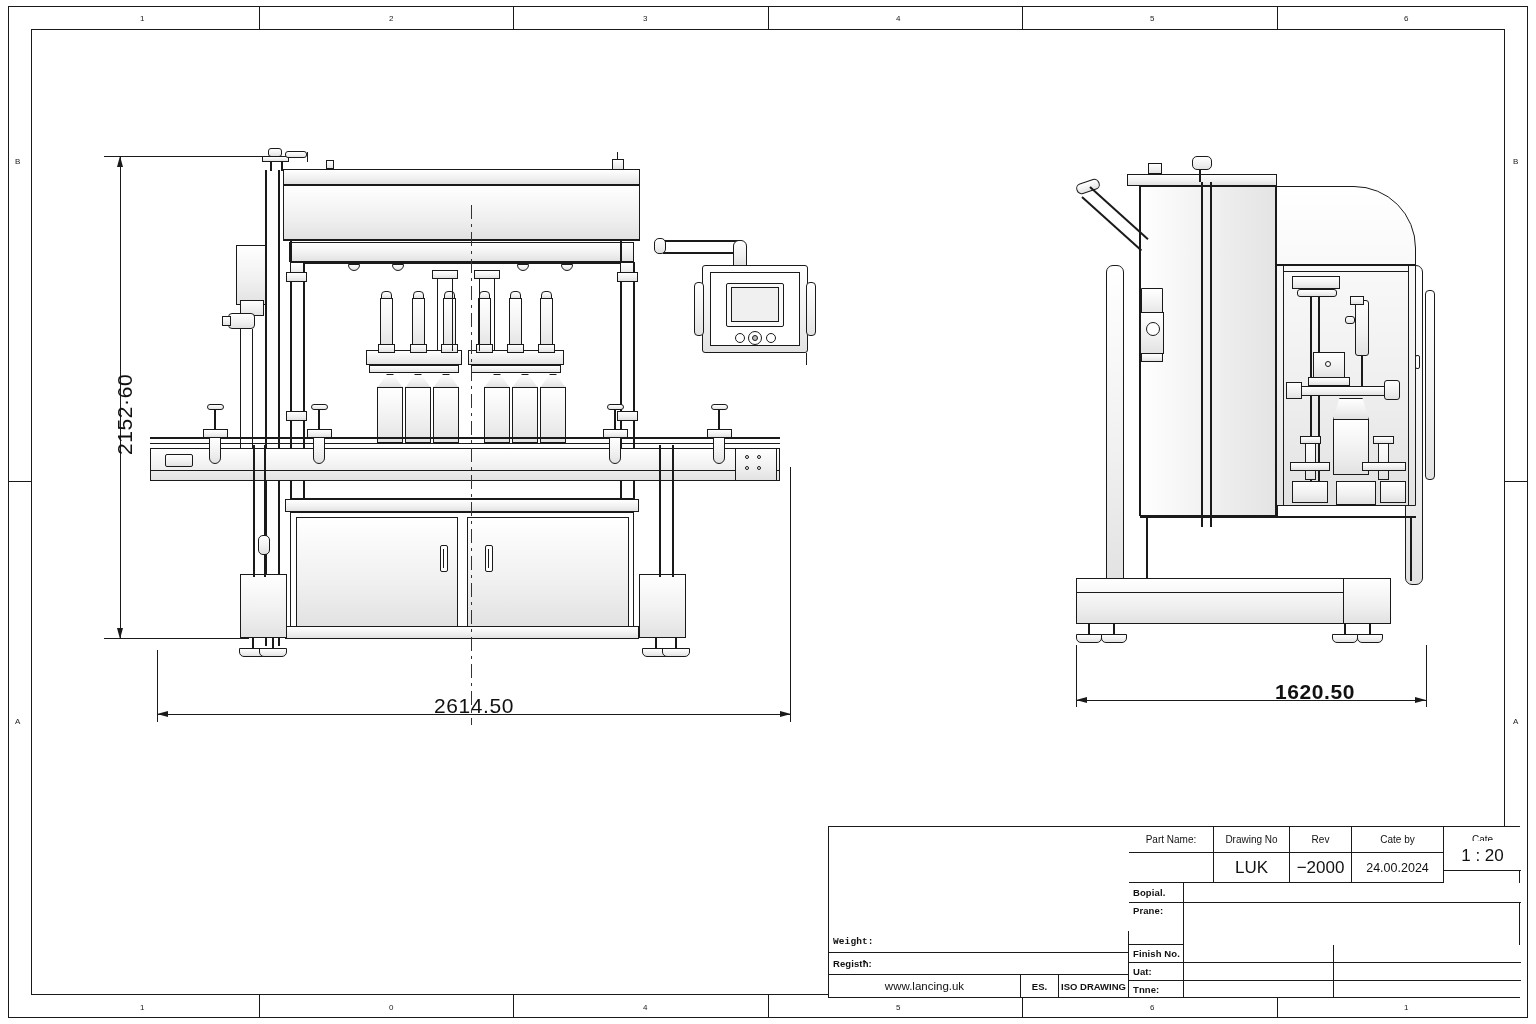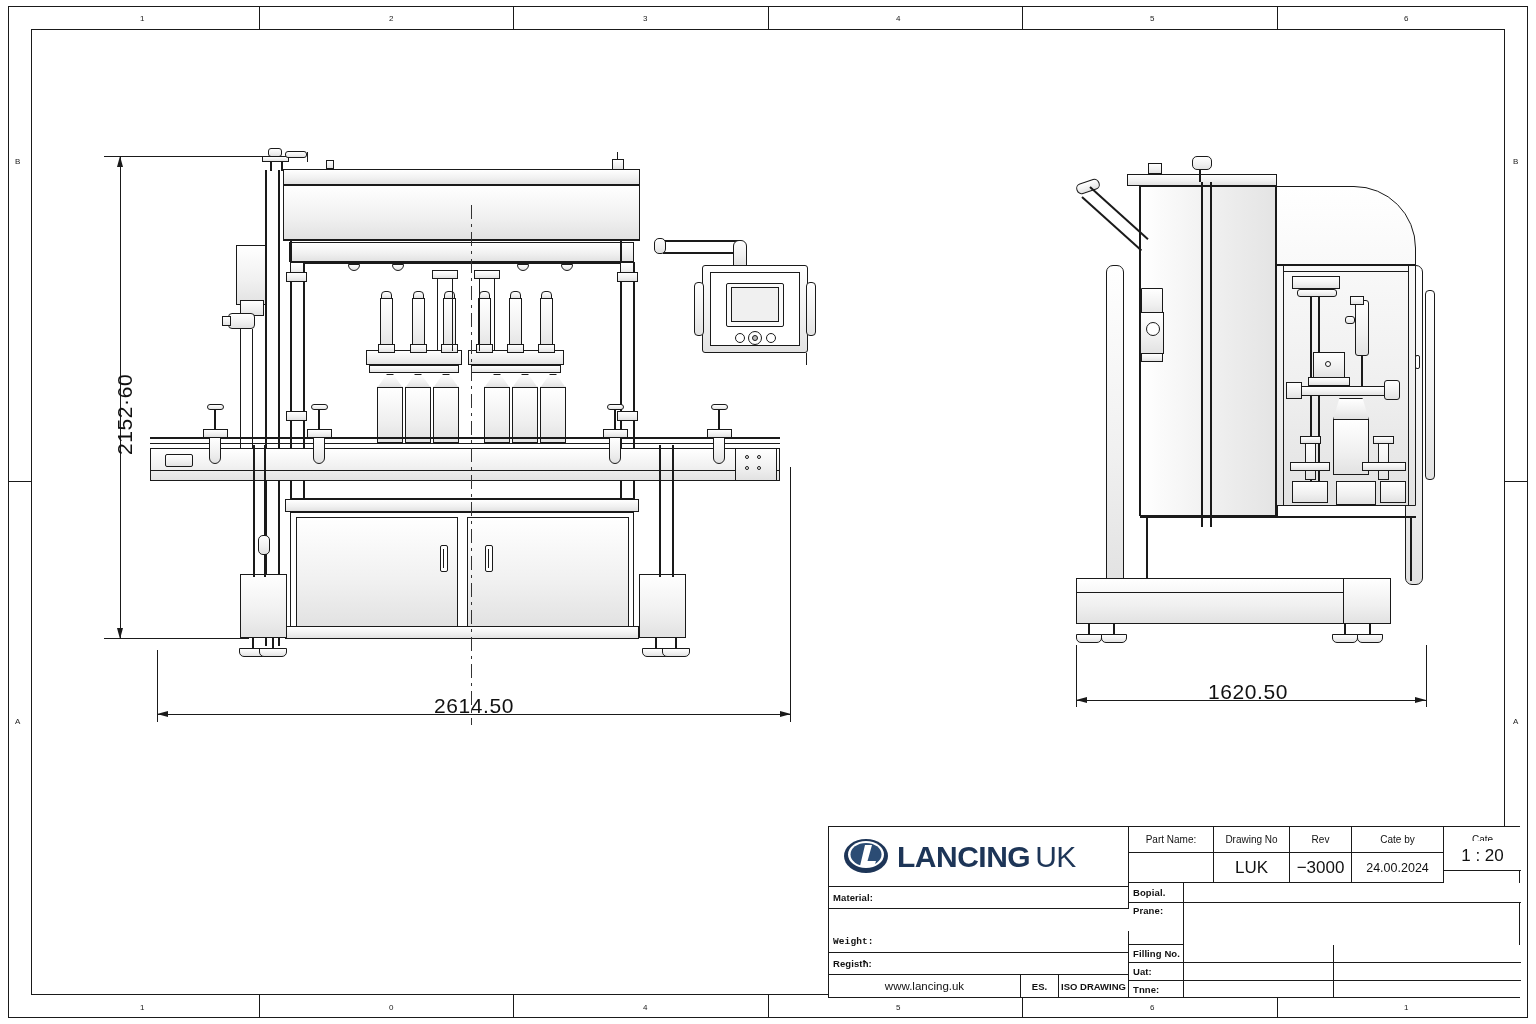--- a/index.html
+++ b/index.html
@@ -415,63 +415,51 @@
     <div class="dim-line vl" style="left:790px;top:467px;height:255px;"></div>
     <div class="dim-txt" style="left:434px;top:694px;">2614.50</div>
   </div>
 
   <div>
     <div class="dim-line hl" style="left:1076px;top:700px;width:350px;"></div>
     <div class="arrow ar-l" style="left:1076px;top:696.5px;"></div>
     <div class="arrow ar-r" style="left:1415px;top:696.5px;"></div>
     <div class="dim-line vl" style="left:1076px;top:645px;height:62px;"></div>
     <div class="dim-line vl" style="left:1426px;top:645px;height:62px;"></div>
-    <div class="dim-txt" style="left:1208px;top:680px;">1620.50</div>
+    <div class="dim-txt" style="left:1275px;top:680px;font-weight:bold;">1620.50</div>
   </div>
 
   <div id="title-block">
 
-    <div id="logo-wrap">
-      <svg id="logo-mark" viewBox="0 0 46 40">
-        <ellipse cx="23" cy="19" rx="22" ry="17" fill="#1d3557"></ellipse>
-        <ellipse cx="23" cy="17.5" rx="18" ry="13.5" fill="#ffffff"></ellipse>
-        <ellipse cx="23" cy="17.5" rx="15.5" ry="11.5" fill="#2b4c74"></ellipse>
-        <path d="M22 8 L29 8 L24.5 24 L33 24 L31.5 29 L17 29 Z" fill="#ffffff"></path>
-      </svg>
-      <div id="logo-text">
-        <span class="lt1">LANCING</span><span class="lt2">UK</span>
-      </div>
-    </div>
-
-    <div class="tb-cell tb-lbl" style="left:0;top:60px;width:300px;height:22px;">Material:</div>
+
     <div class="tb-cell tb-lbl" style="left:0;top:104px;width:300px;height:22px;font-family:Liberation Mono, monospace;">Weight:</div>
     <div class="tb-cell tb-lbl" style="left:0;top:126px;width:300px;height:22px;">Registħ:</div>
 
     <div class="tb-cell tb-www noborder-b" style="left:0;top:148px;width:192px;height:22px;">www.lancing.uk</div>
     <div class="tb-cell tb-es noborder-b" style="left:192px;top:148px;width:38px;height:22px;">ES.</div>
     <div class="tb-cell tb-iso noborder-b" style="left:230px;top:148px;width:70px;height:22px;">ISO DRAWING</div>
 
     <div class="tb-cell tb-hdr" style="left:300px;top:0;width:85px;height:26px;">Part Name:</div>
     <div class="tb-cell tb-hdr" style="left:385px;top:0;width:76px;height:26px;">Drawing No</div>
     <div class="tb-cell tb-hdr" style="left:461px;top:0;width:62px;height:26px;">Rev</div>
     <div class="tb-cell tb-hdr" style="left:523px;top:0;width:92px;height:26px;">Cate by</div>
     <div class="tb-cell tb-hdr noborder-r" style="left:615px;top:0;width:77px;height:26px;">Cate</div>
 
     <div class="tb-cell tb-val" style="left:300px;top:26px;width:85px;height:30px;"></div>
     <div class="tb-cell tb-val" style="left:385px;top:26px;width:76px;height:30px;">LUK</div>
-    <div class="tb-cell tb-val" style="left:461px;top:26px;width:62px;height:30px;">−3000</div>
+    <div class="tb-cell tb-val" style="left:461px;top:26px;width:62px;height:30px;">−2000</div>
     <div class="tb-cell tb-val-sm" style="left:523px;top:26px;width:92px;height:30px;">24.00.2024</div>
     <div class="tb-cell tb-val noborder-r" style="left:615px;top:14px;width:77px;height:30px;">1 : 20</div>
 
     <div class="tb-cell tb-lbl" style="left:300px;top:56px;width:55px;height:20px;">Bopial.</div>
     <div class="tb-cell noborder-r" style="left:355px;top:56px;width:337px;height:20px;"></div>
 
     <div class="tb-cell tb-lbl" style="left:300px;top:76px;width:55px;height:42px;align-items:flex-start;padding-top:2px;">Prane:</div>
 
-    <div class="tb-cell tb-lbl" style="left:300px;top:118px;width:55px;height:18px;">Filling No.</div>
+    <div class="tb-cell tb-lbl" style="left:300px;top:118px;width:55px;height:18px;">Finish No.</div>
     <div class="tb-cell" style="left:355px;top:118px;width:150px;height:18px;"></div>
     <div class="tb-cell noborder-r" style="left:505px;top:118px;width:187px;height:18px;"></div>
 
     <div class="tb-cell tb-lbl" style="left:300px;top:136px;width:55px;height:18px;">Uat:</div>
     <div class="tb-cell" style="left:355px;top:136px;width:150px;height:18px;"></div>
     <div class="tb-cell noborder-r" style="left:505px;top:136px;width:187px;height:18px;"></div>
 
     <div class="tb-cell tb-lbl noborder-b" style="left:300px;top:154px;width:55px;height:16px;">Tnne:</div>
     <div class="tb-cell noborder-b" style="left:355px;top:154px;width:150px;height:16px;"></div>
     <div class="tb-cell noborder-b noborder-r" style="left:505px;top:154px;width:187px;height:16px;"></div>

